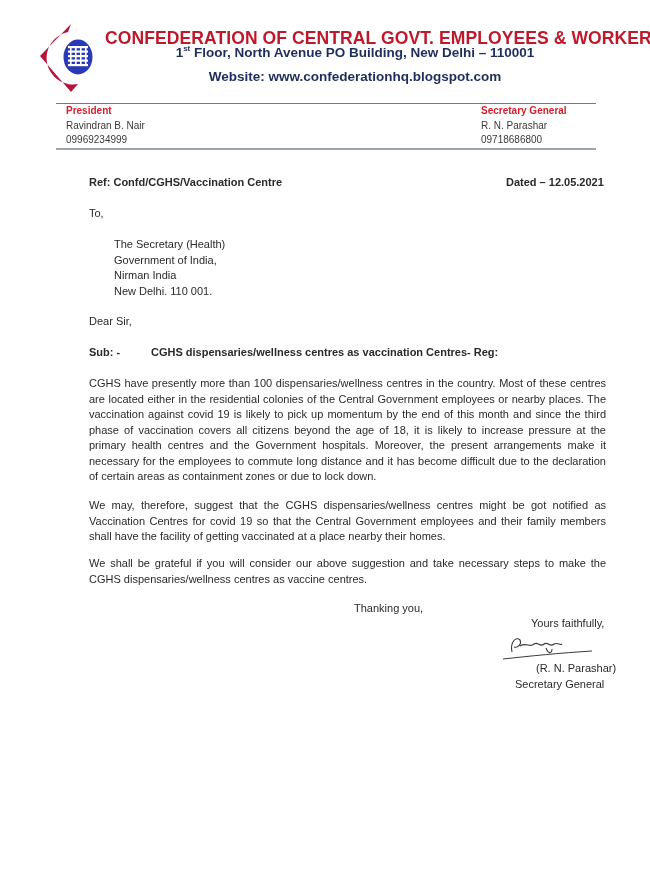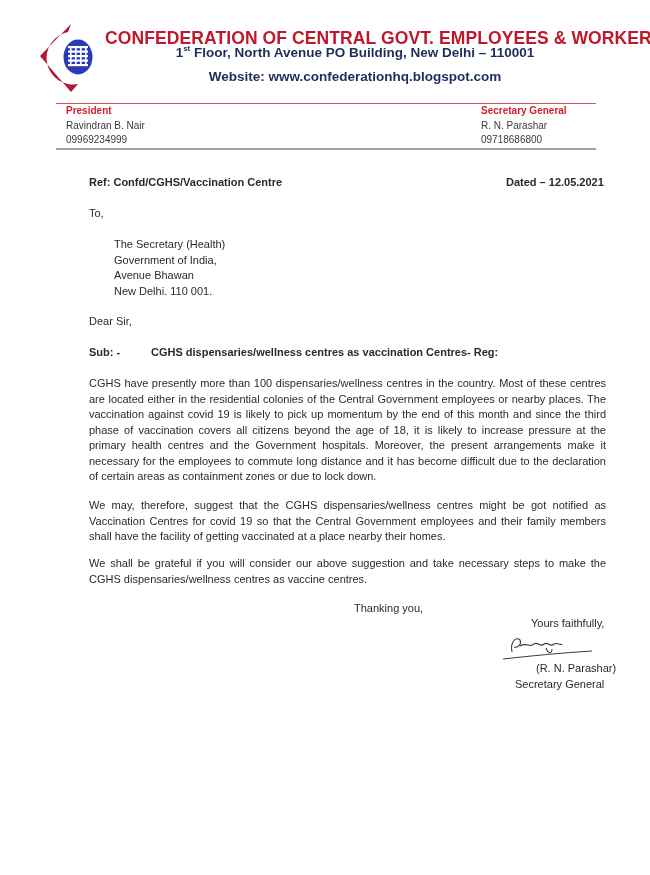--- a/index.html
+++ b/index.html
@@ -86,21 +86,21 @@
 
   <div class="rule-grey"></div>
 
   <div class="text bold ref">Ref: Confd/CGHS/Vaccination Centre</div>
   <div class="text bold date">Dated – 12.05.2021</div>
 
   <div class="text to">To,</div>
   <div class="text addressee">
     <div>The Secretary (Health)</div>
     <div>Government of India,</div>
-    <div>Avenue Bhawan</div>
+    <div>Nirman India</div>
     <div>New Delhi. 110 001.</div>
   </div>
 
   <div class="text salutation">Dear Sir,</div>
 
   <div class="text bold subject"><span class="sub-label">Sub: -</span><span>CGHS dispensaries/wellness centres as vaccination Centres- Reg:</span></div>
 
   <div class="text para p1">CGHS have presently more than 100 dispensaries/wellness centres in the country.  Most of these centres are located either in the residential colonies of the Central Government employees or nearby places.  The vaccination against covid 19 is likely to pick up momentum by the end of this month and since the third phase of vaccination covers all citizens beyond the age of 18, it is likely to increase pressure at the primary health centres and the Government hospitals.  Moreover, the present arrangements make it necessary for the employees to commute long distance and it has become difficult due to the declaration of certain areas as containment zones or due to lock down.</div>
   <div class="text para p2">We may, therefore, suggest that the CGHS dispensaries/wellness centres might be got notified as Vaccination Centres for covid 19 so that the Central Government employees and their family members shall have the facility of getting vaccinated at a place nearby their homes.</div>
   <div class="text para p3">We shall be grateful if you will consider our above suggestion and take necessary steps to make the CGHS dispensaries/wellness centres as vaccine centres.</div>

